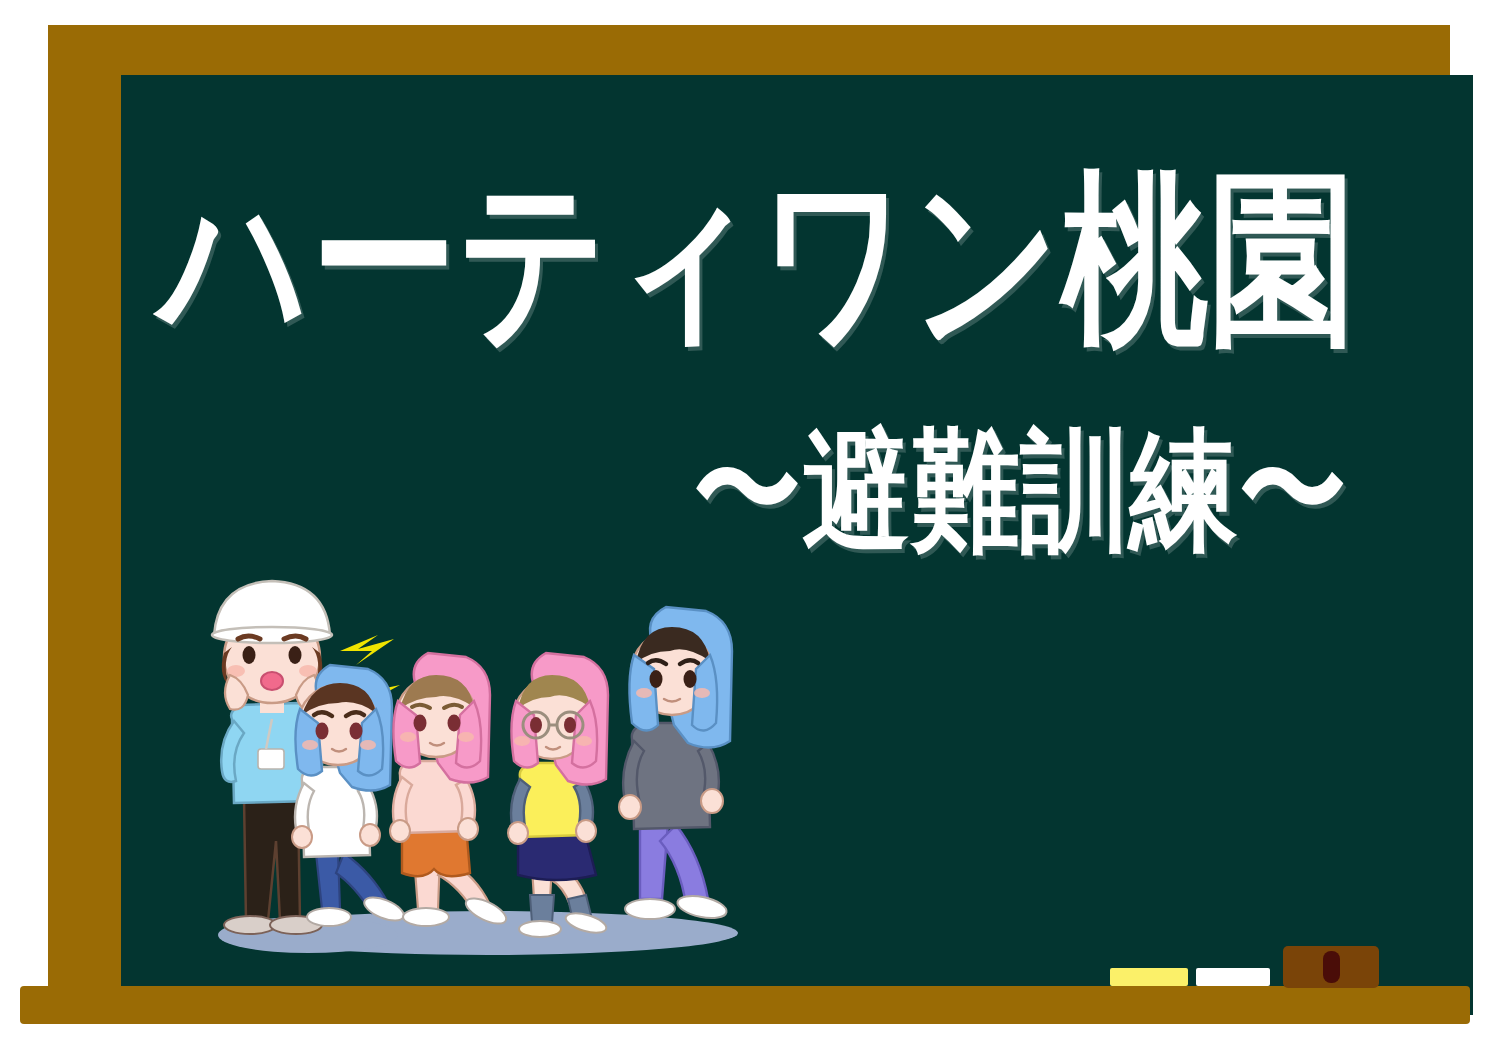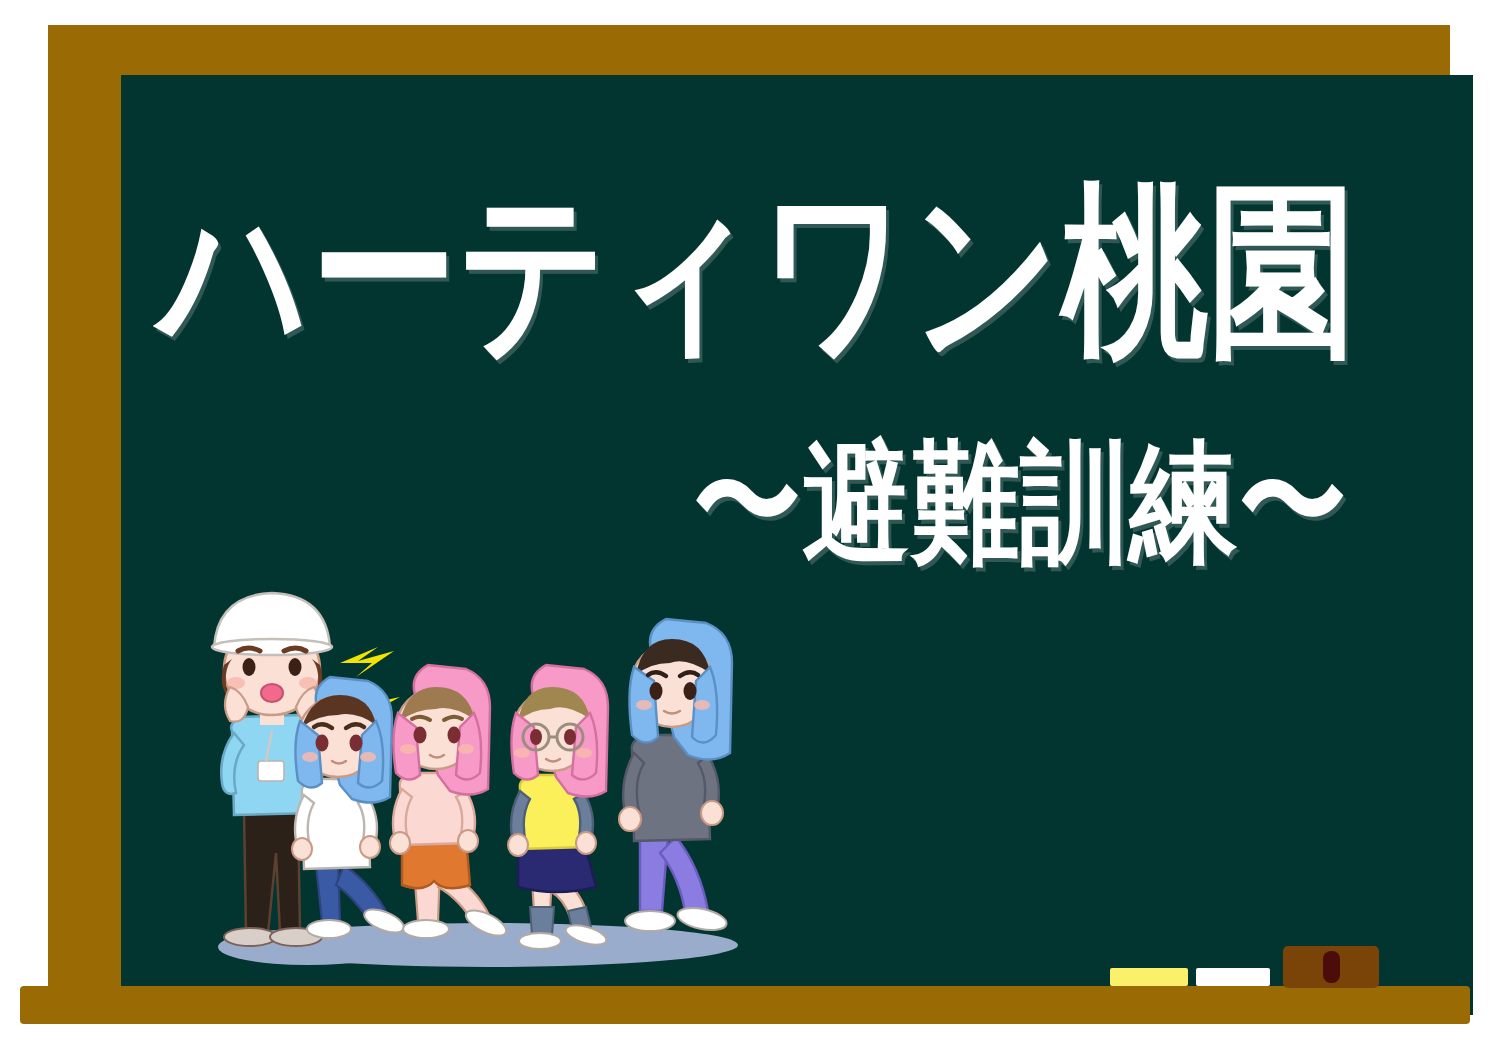--- a/index.html
+++ b/index.html
@@ -118,21 +118,21 @@
 </style>
 </head>
 <body>
 
 <div id="canvas">
 
   <div id="board-frame">
 
     <div id="board-surface">
 
-      <div style="position:absolute;left:0;top:12px;width:100%;height:100%;text-align:right;">
+      <div style="position:absolute;left:0;top:0;width:100%;height:100%;text-align:right;">
 
         <div class="chalk-text" id="title-main" style="left:39px; top:90px;">ハーティワン桃園</div>
 
         <div class="chalk-text" id="title-sub" style="left:572px; top:350px;">〜避難訓練〜</div>
 
         <div style="position:absolute;left:67px;top:498px;width:590px;height:400px;">
           <svg width="590" height="400" viewBox="0 0 590 400" xmlns="http://www.w3.org/2000/svg">
 
             <ellipse cx="300" cy="360" rx="250" ry="22" fill="#9aaccb"></ellipse>
             <ellipse cx="120" cy="362" rx="90" ry="18" fill="#9aaccb"></ellipse>

